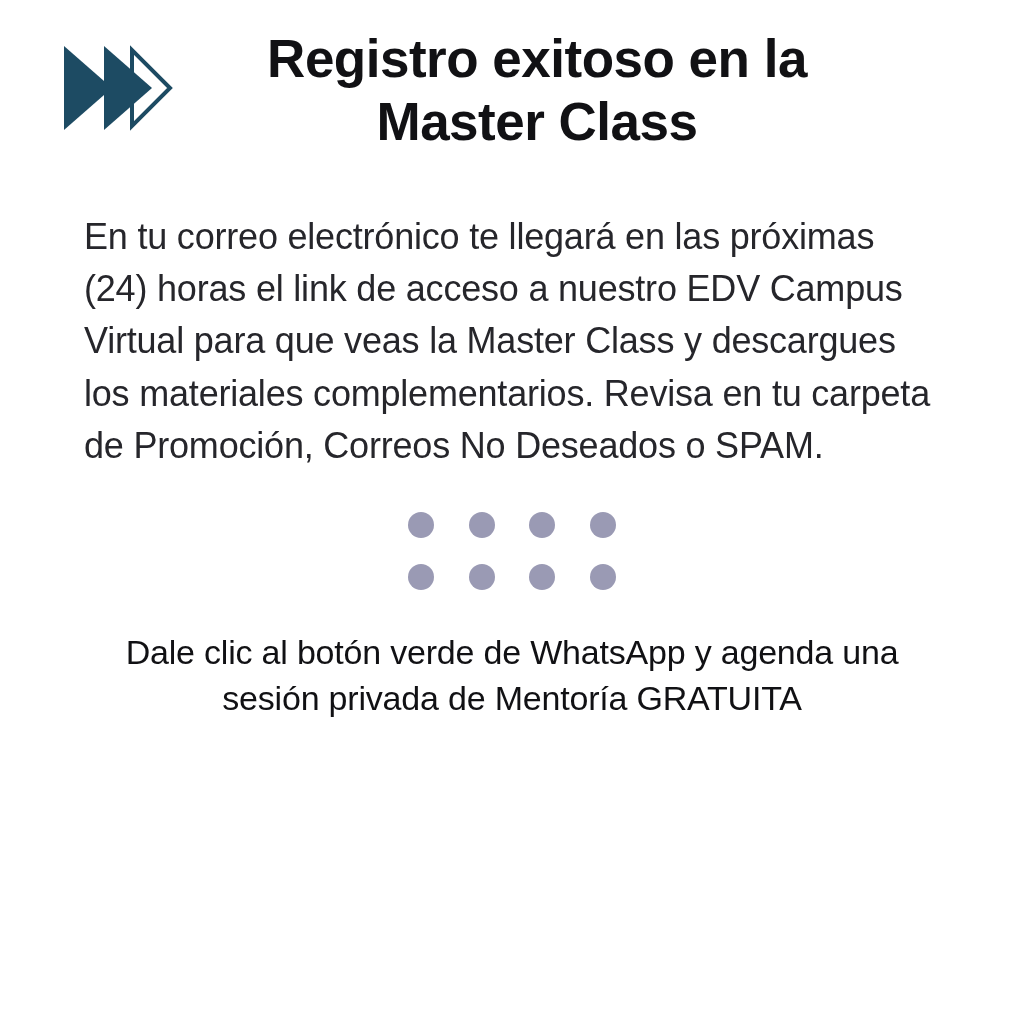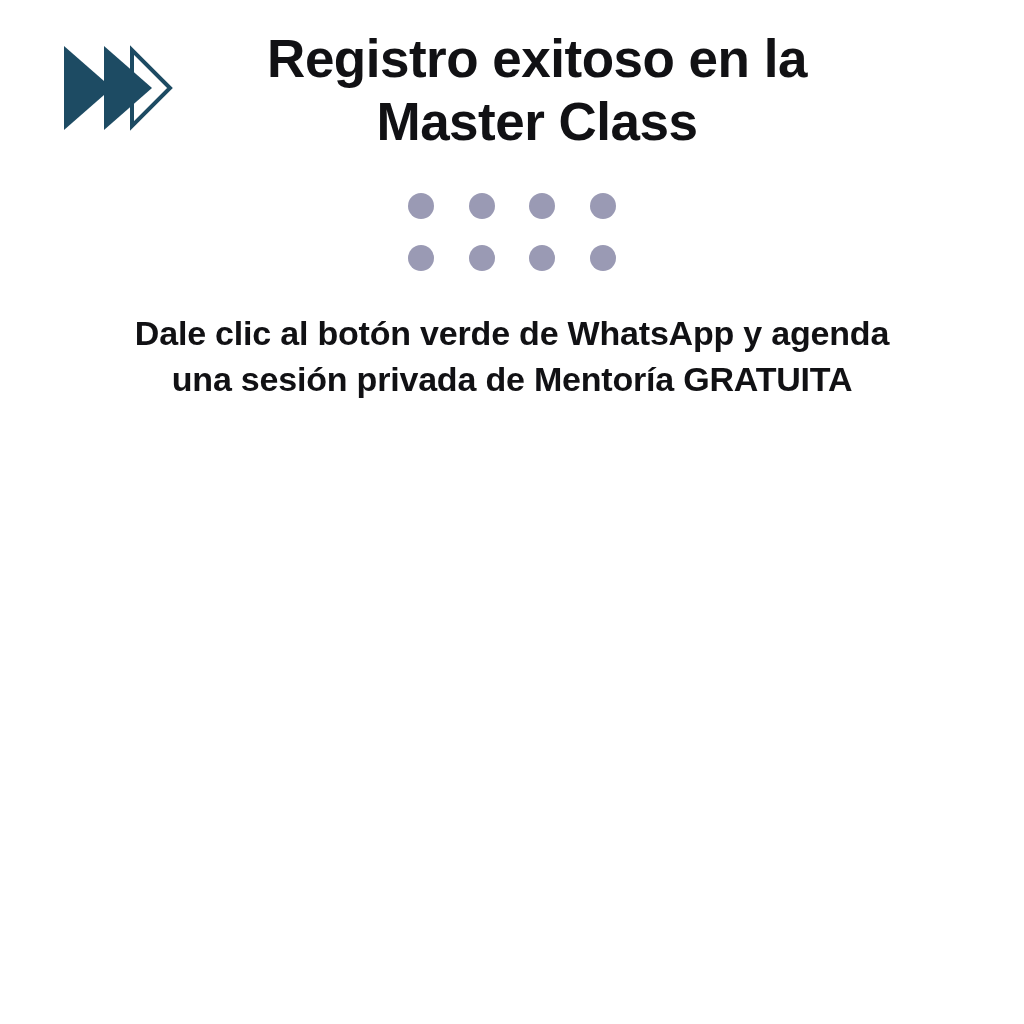--- a/index.html
+++ b/index.html
@@ -85,21 +85,21 @@
     font-size: 41px;
     line-height: 1.22;
     letter-spacing: -0.3px;
   }
 
   
   .cta-sub {
     margin: 40px 110px 0 110px;
     text-align: center;
     color: #111114;
-    font-weight: bold;
+    font-weight: normal;
     font-size: 34px;
     line-height: 1.34;
     letter-spacing: -0.2px;
   }
 </style>
 </head>
 <body>
 
 <div class="page">
 
@@ -107,20 +107,21 @@
     <div class="logo">
       <svg width="120" height="96" viewBox="0 0 120 96" xmlns="http://www.w3.org/2000/svg">
         <polygon points="4,6 4,90 52,48" fill="#1d4b63"></polygon>
         <polygon points="44,6 44,90 92,48" fill="#1d4b63"></polygon>
         <polygon points="72,10 72,86 110,48" fill="none" stroke="#1d4b63" stroke-width="4"></polygon>
       </svg>
     </div>
     <h1 class="title">Registro exitoso en la Master Class</h1>
   </div>
 
+  <p class="body-text">En tu correo electrónico te llegará  en las próximas (24) horas  el link de acceso a nuestro EDV Campus Virtual para que veas la Master Class y descargues los materiales complementarios. Revisa en tu carpeta de Promoción, Correos No Deseados o SPAM.</p>
 
   <div class="dots">
     <span class="dot"></span>
     <span class="dot"></span>
     <span class="dot"></span>
     <span class="dot"></span>
     <span class="dot"></span>
     <span class="dot"></span>
     <span class="dot"></span>
     <span class="dot"></span>

